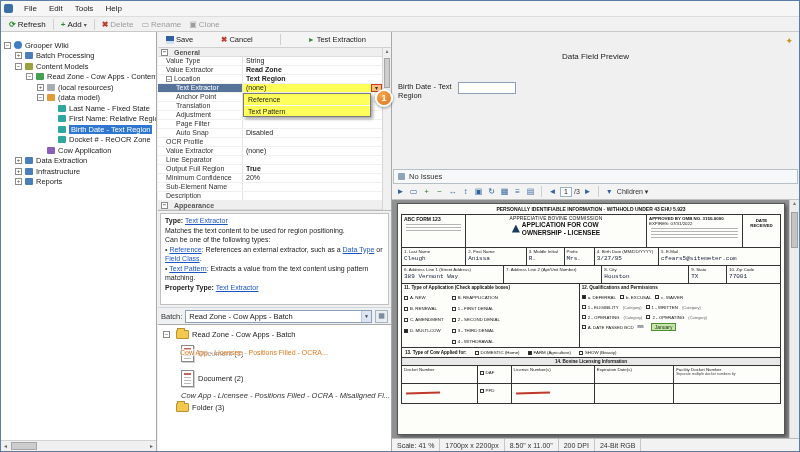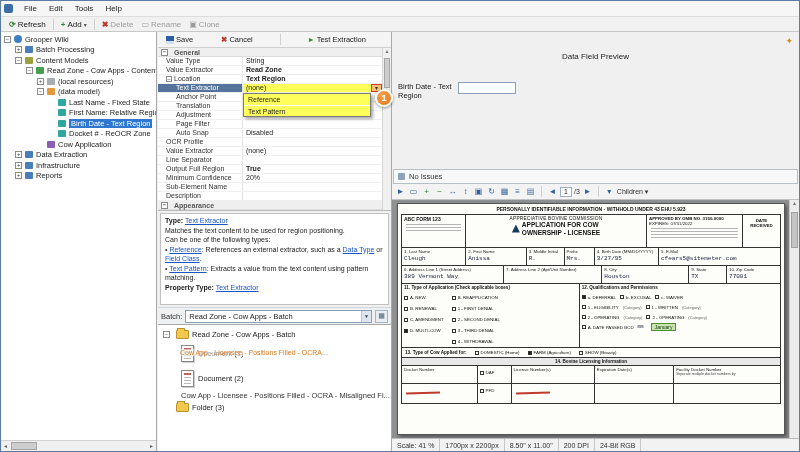--- a/index.html
+++ b/index.html
@@ -13,21 +13,21 @@
 .toolbar{height:15px;display:flex;align-items:center;background:#f1f1f1;border-bottom:1px solid #c9c9c9;padding-left:4px;font-size:8px;}
 .tbtn{display:flex;align-items:center;gap:2px;padding:0 4px;height:13px;color:#222;}
 .tbtn.dis{color:#9c9c9c;}
 .tsep{width:1px;height:11px;background:#cfcfcf;margin:0 3px;}
 .ti-green{color:#2e8b2e;font-weight:bold;}
 .ti-red{color:#c0392b;font-weight:bold;}
 .ti-gray{color:#9c9c9c;}
 .ddarr{font-size:6px;color:#555;}
 
 
-.tree-panel{position:absolute;left:0;top:31px;width:156px;bottom:0;background:#fff;border-right:1px solid #a9a9a9;overflow:hidden;padding-top:2px;}
+.tree-panel{position:absolute;left:0;top:31px;width:156px;bottom:0;background:#fff;border-right:1px solid #a9a9a9;overflow:hidden;padding-top:8px;}
 .trow{height:10.5px;display:flex;align-items:center;white-space:nowrap;font-size:7.5px;overflow:hidden;}
 .lv0{padding-left:3px}.lv1{padding-left:14px}.lv2{padding-left:25px}.lv3{padding-left:36px}.lv4{padding-left:47px}
 .exp{flex:none;width:7px;height:7px;border:1px solid #8a8a8a;background:#fff;font-size:6px;line-height:5px;text-align:center;color:#444;margin-right:3px;}
 .expsp{flex:none;width:10px;}
 .tico{flex:none;width:8px;height:7px;border-radius:1px;margin-right:3px;}
 .cA{background:#3f7ec2;border-radius:50%;width:8px;height:8px;}
 .cB{background:#4a7ebb;} .cC{background:#99a23c;} .cD{background:#44a050;}
 .cE{background:#a8adb3;} .cF{background:#e09a3a;} .cG{background:#2fa7a0;} .cH{background:#8a5fb8;}
 .trow.sel .tlabel{background:#2e77d0;color:#fff;padding:0 2px;}
 .hscroll{position:absolute;left:0;right:0;bottom:0;height:11px;background:#f0f0f0;border-top:1px solid #d2d2d2;}
@@ -69,21 +69,21 @@
 
 .batchbar{height:17px;display:flex;align-items:center;gap:3px;padding:0 3px;background:#eef0f2;border-top:1px solid #cfd6dd;flex:none;}
 .blabel{font-size:7.5px;color:#333;}
 .bselect{flex:1;height:13px;background:#fff;border:1px solid #8aa0b8;display:flex;align-items:center;font-size:7.5px;padding-left:3px;}
 .bselect .arr{margin-left:auto;width:10px;height:100%;background:#dde6f0;border-left:1px solid #b8c6d8;font-size:5px;display:flex;align-items:center;justify-content:center;color:#345;}
 .bico{width:13px;height:13px;border:1px solid #a8b4c0;background:#e8edf2;font-size:7px;display:flex;align-items:center;justify-content:center;color:#567;flex:none;}
 
 .btree{flex:1;background:#fff;border-top:1px solid #a9a9a9;position:relative;font-size:7.5px;overflow:hidden;padding:3px 0 0 5px;}
 .brow{display:flex;align-items:center;gap:3px;height:13px;}
 .bdoc{height:25px;display:flex;align-items:center;gap:4px;padding-left:18px;}
-.bcap{padding-left:18px;height:10px;line-height:10px;color:#333;white-space:nowrap;overflow:hidden;}
+.bcap{padding-left:18px;height:10px;line-height:10px;color:#333;white-space:nowrap;overflow:hidden;font-style:italic;}
 .fold{width:13px;height:9px;background:#f2c84e;border:1px solid #b8922e;border-radius:1px;position:relative;flex:none;}
 .fold:before{content:"";position:absolute;top:-3px;left:0;width:6px;height:2px;background:#f2c84e;border:1px solid #b8922e;border-bottom:none;}
 .thumb{width:13px;height:17px;background:#fff;border:1px solid #8a8a8a;box-shadow:1px 1px 0 #cfcfcf;position:relative;flex:none;}
 .thumb:before{content:"";position:absolute;left:2px;top:2px;right:2px;height:2px;background:#c0655a;}
 .thumb:after{content:"";position:absolute;left:2px;top:6px;right:2px;height:7px;background:repeating-linear-gradient(#bbb 0 1px,#fff 1px 3px);}
 .overlayTxt{position:absolute;left:22px;top:24px;color:#e07b20;font-size:7px;background:rgba(255,255,255,.55);white-space:nowrap;z-index:5;}
 
 
 .right{position:absolute;left:390px;top:31px;right:0;bottom:0;display:flex;flex-direction:column;background:#f0f0f0;border-left:1px solid #a9a9a9;}
 .ptop{height:137px;position:relative;flex:none;}

